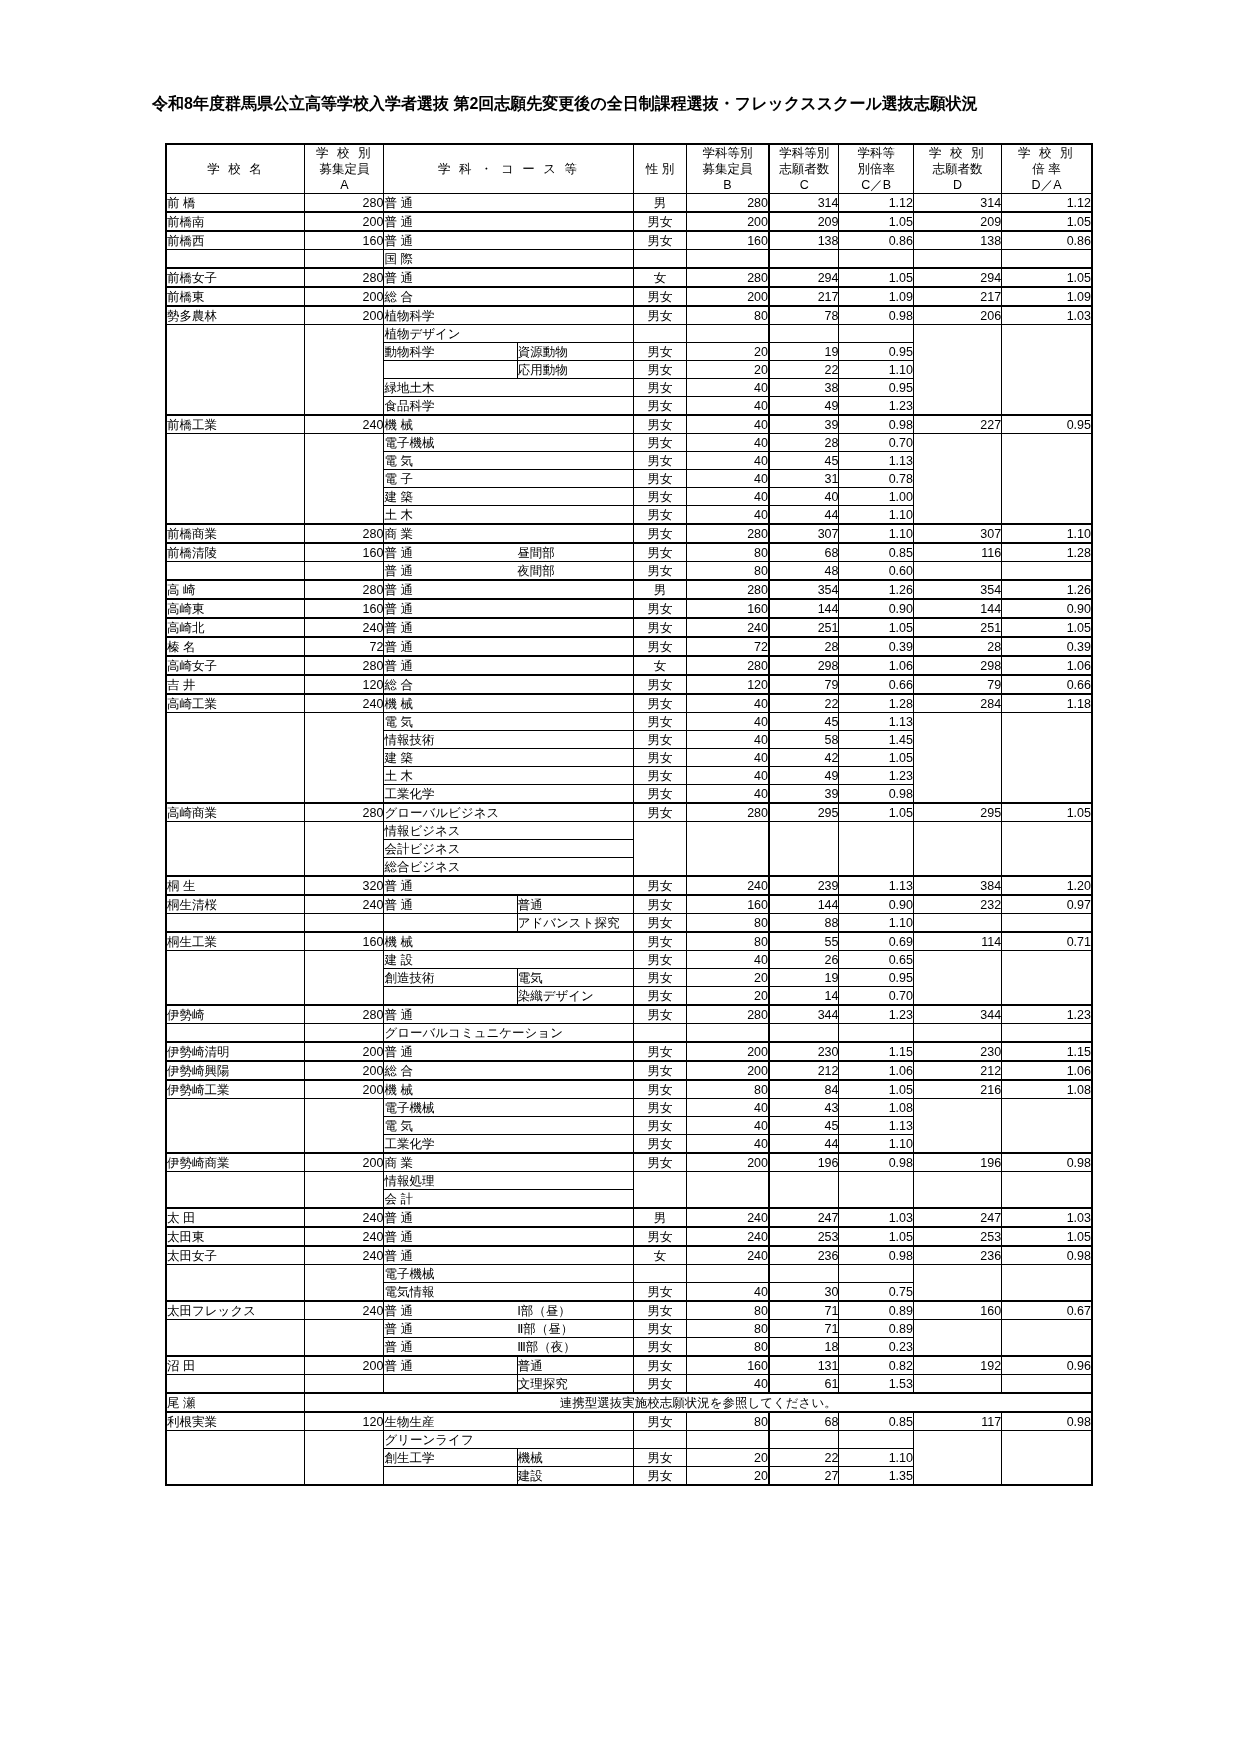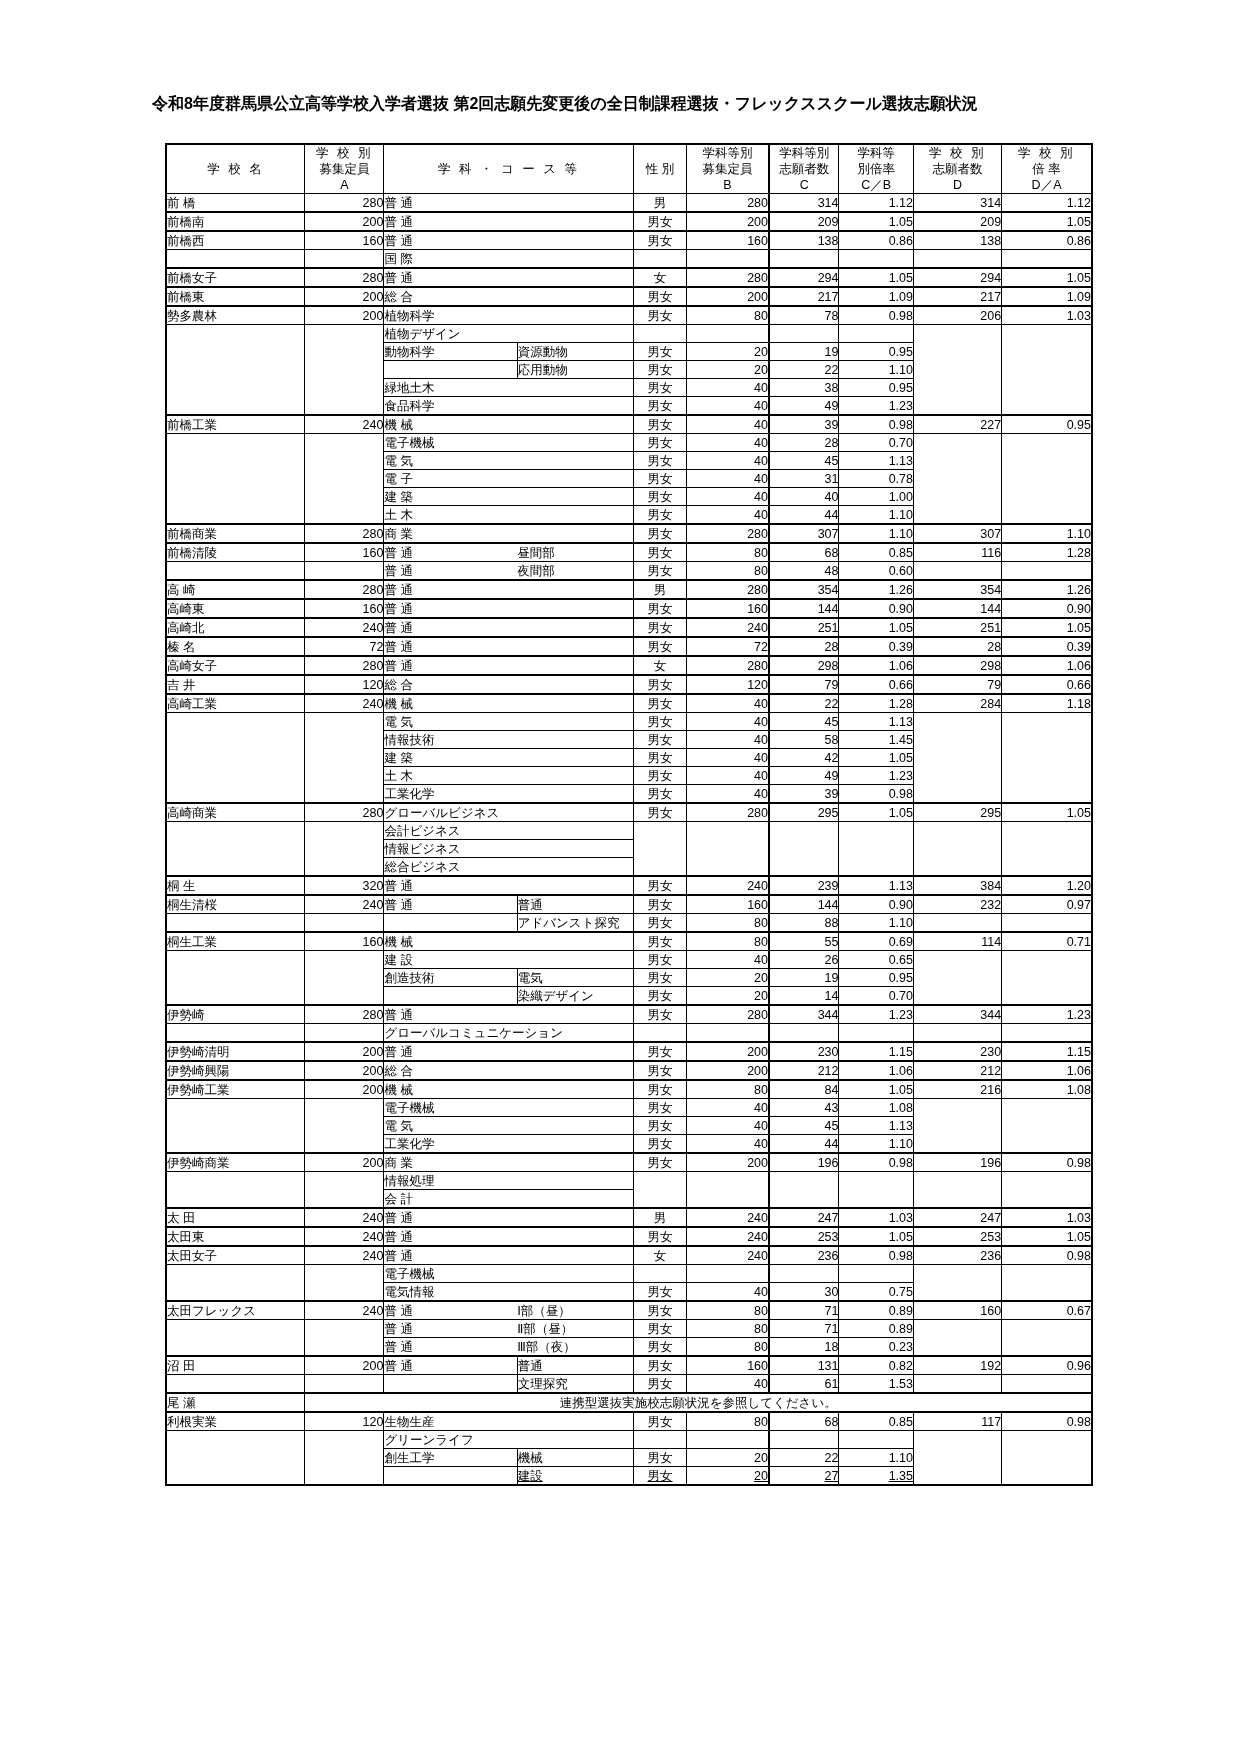--- a/index.html
+++ b/index.html
@@ -83,21 +83,21 @@
   .t-ctr      { text-align: center; }
   .t-left     { text-align: left; padding-left: 4px; }
 
   
   tr.sect > td { border-top: 2px solid #000; }
   tbody tr:first-child > td { border-top: none; }
 
   .outer-left  { border-left: 2px solid #000 !important; }
   .outer-right { border-right: 2px solid #000 !important; }
   .outer-top   { border-top: 2px solid #000 !important; }
-  .outer-bot   { border-bottom: 2px solid #000 !important; text-decoration: underline; }
+  .outer-bot   { border-bottom: 2px solid #000 !important; }
   .dbl-left    { border-left: 2px solid #000 !important; }
 
   .note-cell { text-align: center; font-size: 12.5px; }
 </style>
 </head>
 <body>
 
 <div class="page">
 
   <div class="doc-title">令和8年度群馬県公立高等学校入学者選抜  第2回志願先変更後の全日制課程選抜・フレックススクール選抜志願状況</div>
@@ -533,32 +533,32 @@
           <td class="t-ctr">男女</td>
           <td class="t-num">280</td>
           <td class="t-num dbl-left">295</td>
           <td class="t-num">1.05</td>
           <td class="t-num">295</td>
           <td class="t-num outer-right">1.05</td>
         </tr>
         <tr>
           <td class="t-school outer-left" style="border-top: none; border-bottom: none;"></td>
           <td class="t-num" style="border-top: none; border-bottom: none;"></td>
+          <td class="t-left" colspan="2">情報ビジネス</td>
+          <td class="t-ctr" style="border-top: none; border-bottom: none;"></td>
+          <td class="t-num" style="border-top: none; border-bottom: none;"></td>
+          <td class="t-num dbl-left" style="border-top: none; border-bottom: none;"></td>
+          <td class="t-num" style="border-top: none; border-bottom: none;"></td>
+          <td class="t-num" style="border-top: none; border-bottom: none;"></td>
+          <td class="t-num outer-right" style="border-top: none; border-bottom: none;"></td>
+        </tr>
+        <tr>
+          <td class="t-school outer-left" style="border-top: none; border-bottom: none;"></td>
+          <td class="t-num" style="border-top: none; border-bottom: none;"></td>
           <td class="t-left" colspan="2">会計ビジネス</td>
-          <td class="t-ctr" style="border-top: none; border-bottom: none;"></td>
-          <td class="t-num" style="border-top: none; border-bottom: none;"></td>
-          <td class="t-num dbl-left" style="border-top: none; border-bottom: none;"></td>
-          <td class="t-num" style="border-top: none; border-bottom: none;"></td>
-          <td class="t-num" style="border-top: none; border-bottom: none;"></td>
-          <td class="t-num outer-right" style="border-top: none; border-bottom: none;"></td>
-        </tr>
-        <tr>
-          <td class="t-school outer-left" style="border-top: none; border-bottom: none;"></td>
-          <td class="t-num" style="border-top: none; border-bottom: none;"></td>
-          <td class="t-left" colspan="2">情報ビジネス</td>
           <td class="t-ctr" style="border-top: none; border-bottom: none;"></td>
           <td class="t-num" style="border-top: none; border-bottom: none;"></td>
           <td class="t-num dbl-left" style="border-top: none; border-bottom: none;"></td>
           <td class="t-num" style="border-top: none; border-bottom: none;"></td>
           <td class="t-num" style="border-top: none; border-bottom: none;"></td>
           <td class="t-num outer-right" style="border-top: none; border-bottom: none;"></td>
         </tr>
         <tr>
           <td class="t-school outer-left" style="border-top: none; border-bottom: none;"></td>
           <td class="t-num" style="border-top: none; border-bottom: none;"></td>

